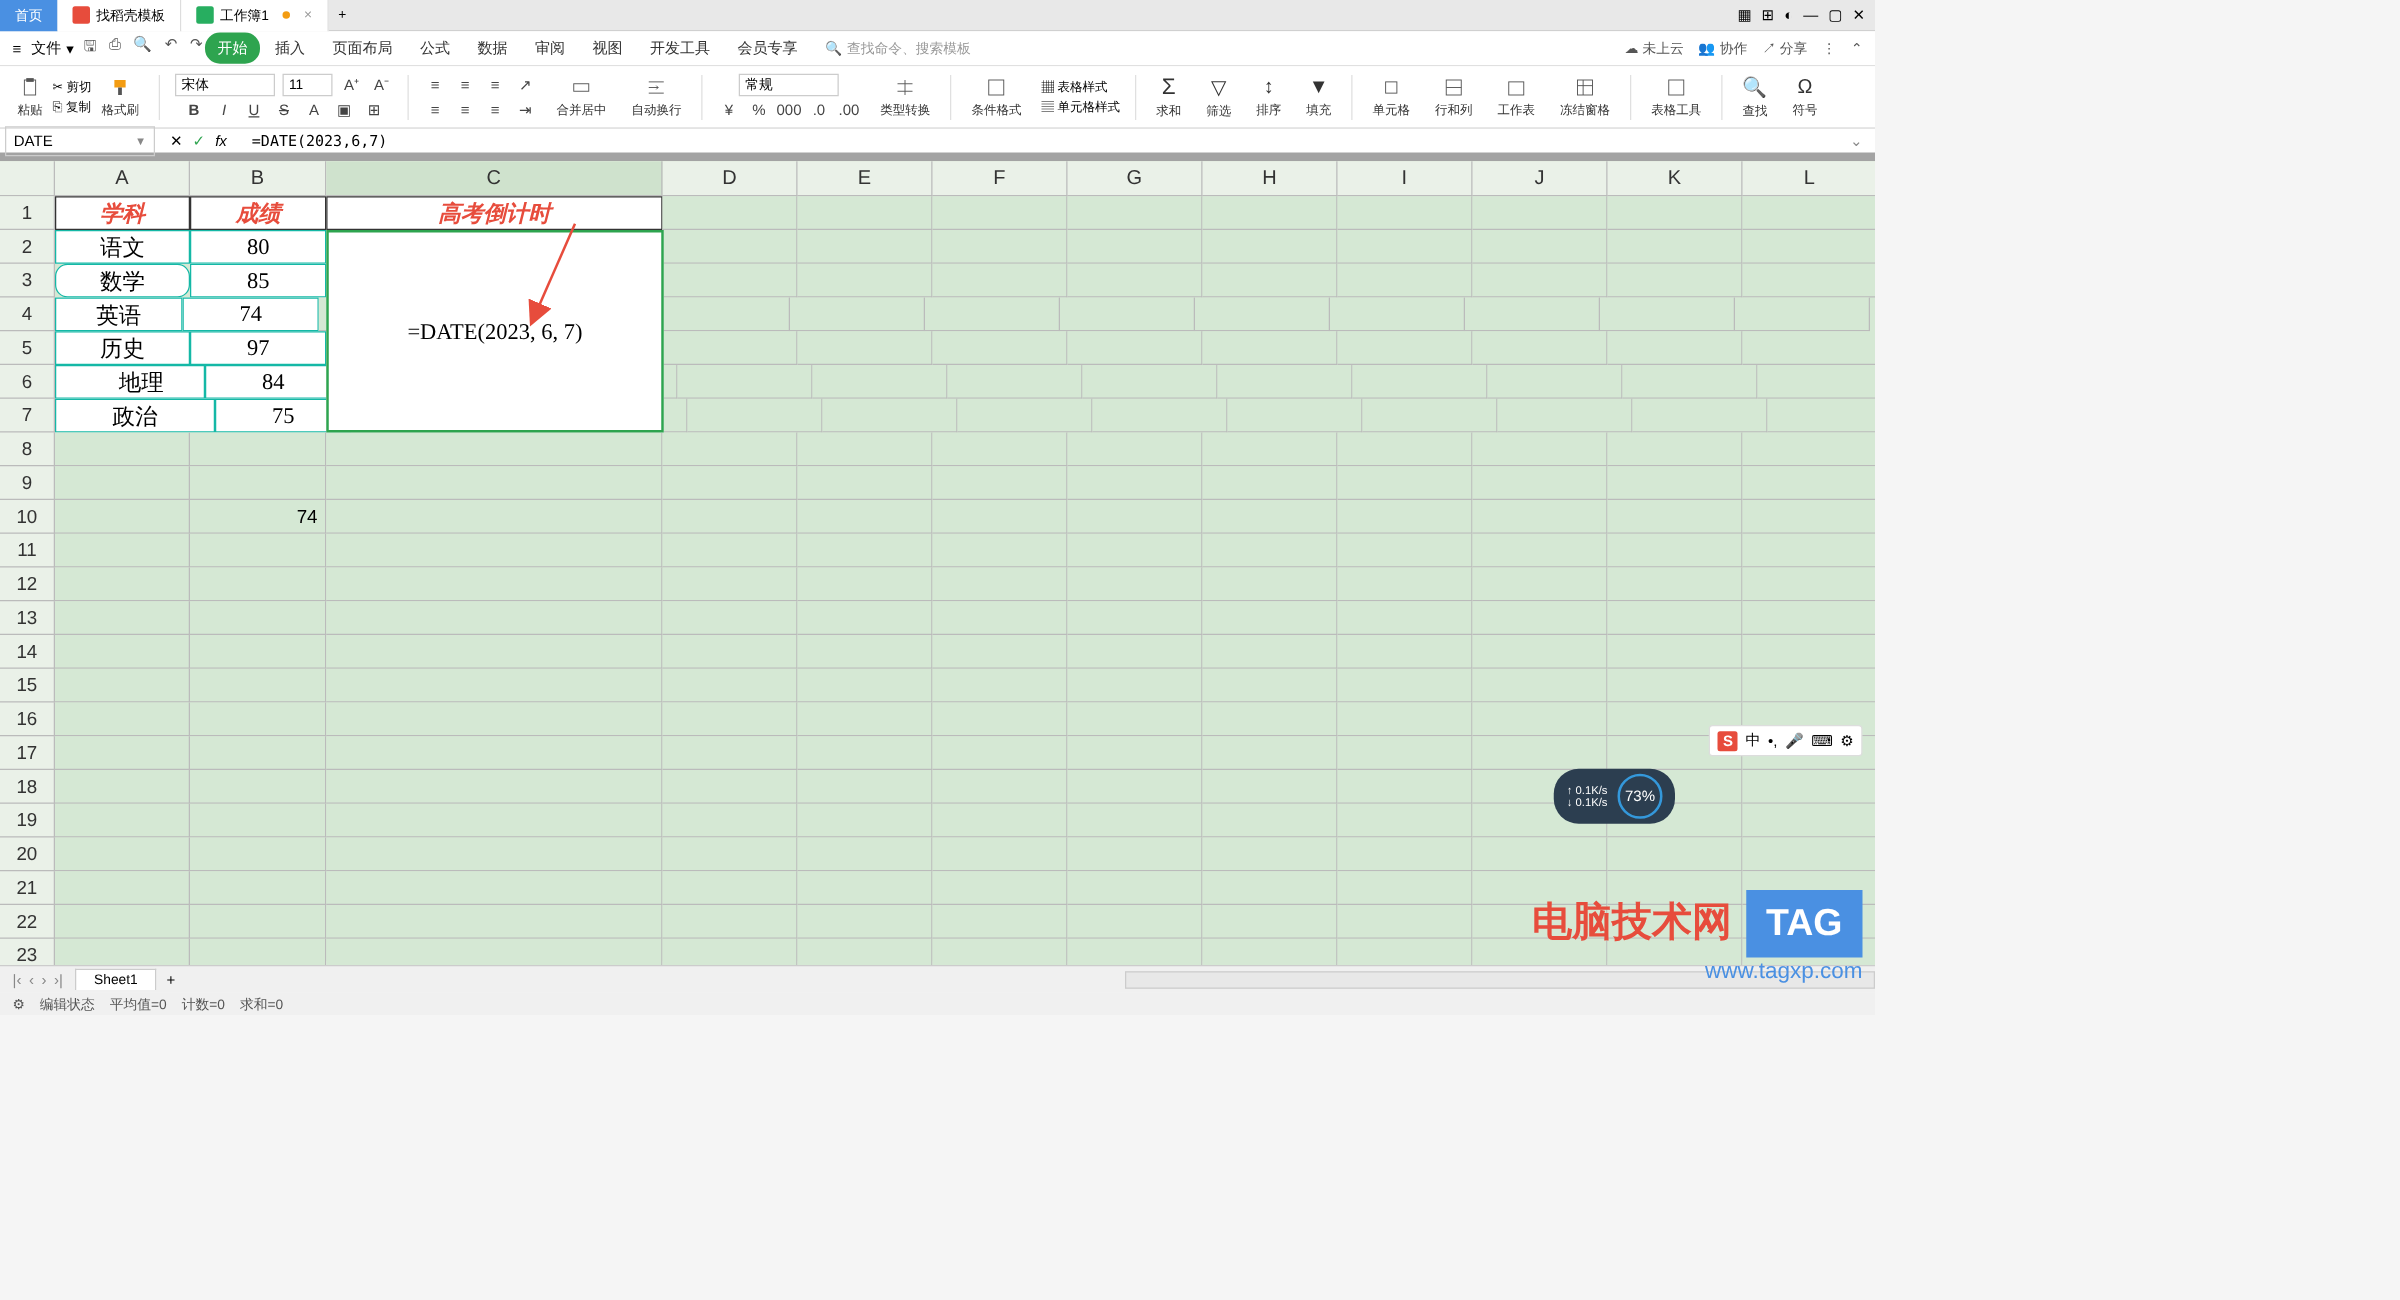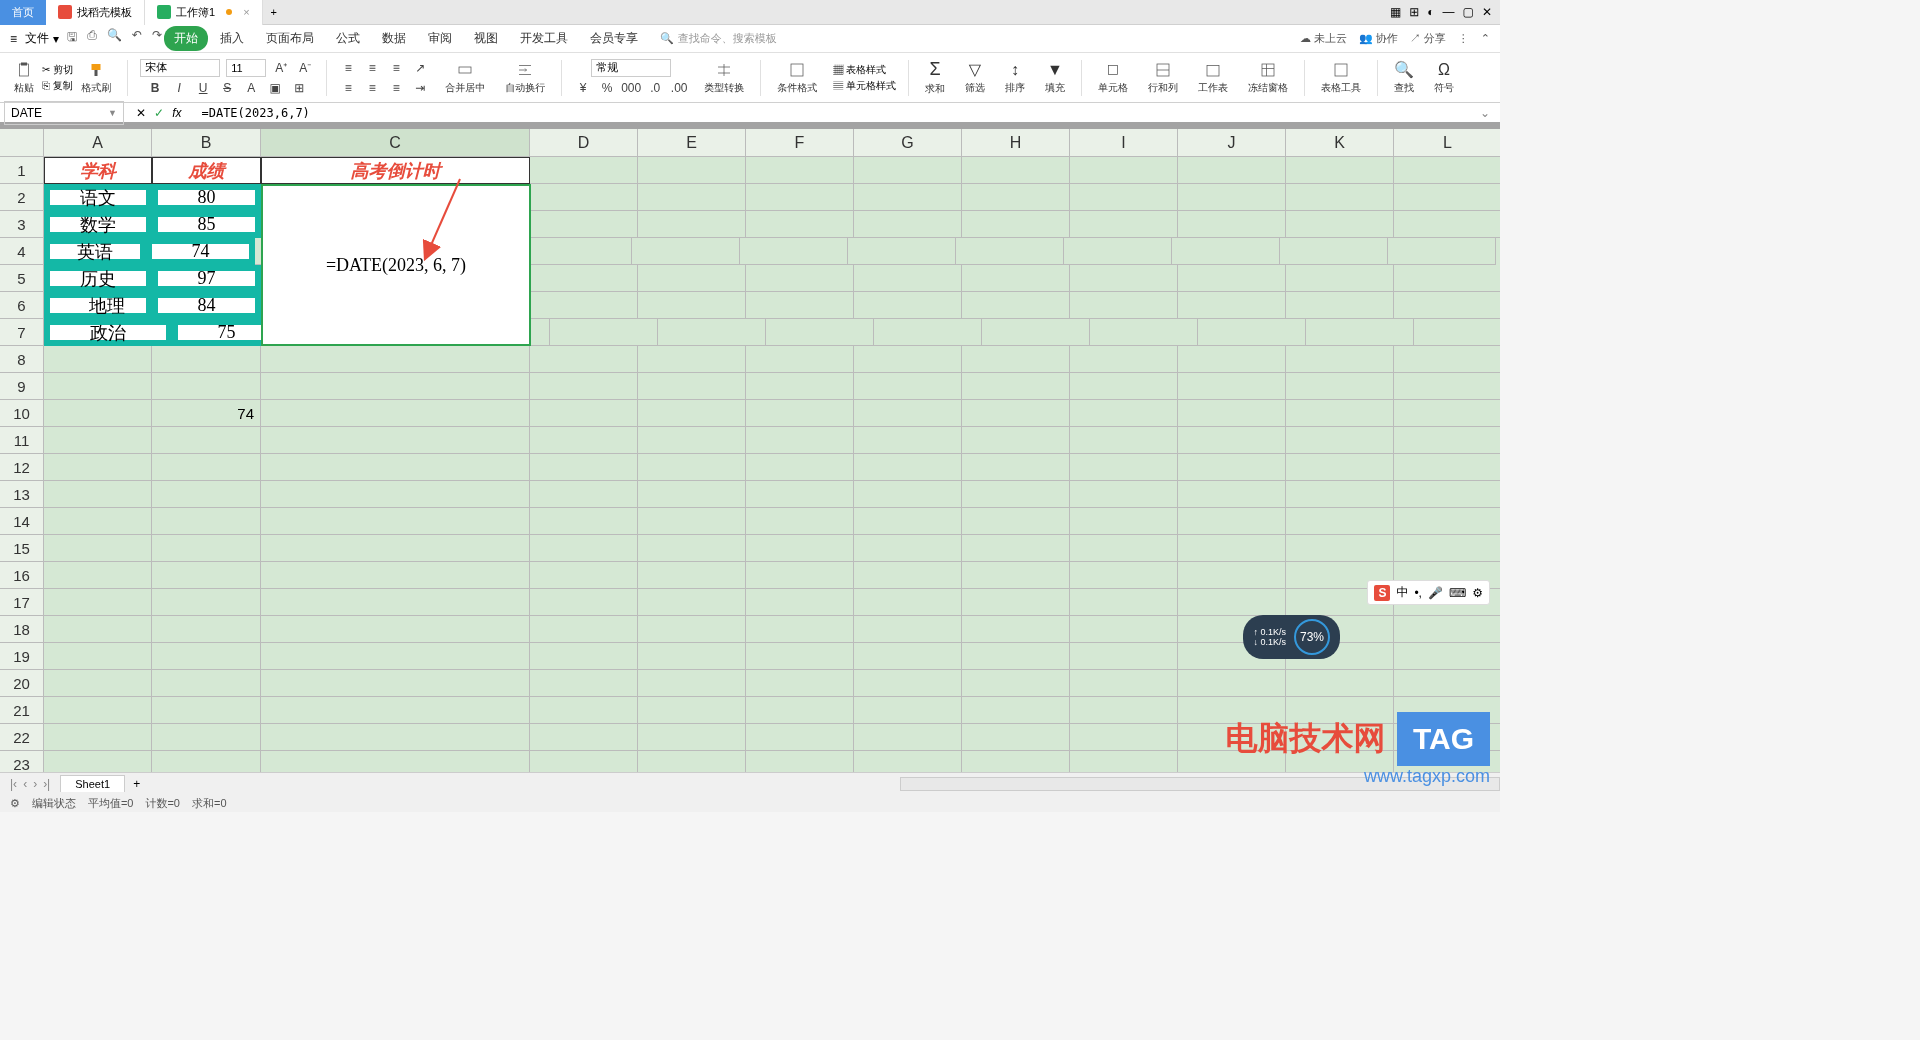--- a/index.html
+++ b/index.html
@@ -52,21 +52,21 @@
     .corner-box { position: absolute; left: 0; top: 0; width: 44px; height: 28px; background: #eaf1e8; border-right: 1px solid #bbb; border-bottom: 1px solid #bbb; }
     .col-headers { position: absolute; top: 0; left: 44px; height: 28px; display: flex; background: #eaf1e8; }
     .col-h { border-right: 1px solid #bbb; border-bottom: 1px solid #bbb; display: flex; align-items: center; justify-content: center; font-size: 16px; color: #333; }
     .col-h.selected { background: #cfe2cd; }
     .row-headers { position: absolute; top: 28px; left: 0; width: 44px; background: #eaf1e8; }
     .row-h { height: 27px; border-right: 1px solid #bbb; border-bottom: 1px solid #bbb; display: flex; align-items: center; justify-content: center; font-size: 15px; color: #333; }
     .cells { position: absolute; top: 28px; left: 44px; }
     .cell-row { display: flex; }
     .cell { height: 27px; border-right: 1px solid #bbb; border-bottom: 1px solid #bbb; background: #d5e8d4; display: flex; align-items: center; justify-content: center; font-size: 15px; }
     .hdr-cell { background: #fff; color: #e74c3c; font-family: "KaiTi", serif; font-size: 18px; font-weight: bold; border: 1px solid #333; font-style: italic; }
-    .data-cell { background: #fff; border: 6px solid #14b8a6; font-family: "KaiTi", serif; font-size: 18px; }
+    .data-cell { background: #fff; border: 1px solid #14b8a6; font-family: "KaiTi", serif; font-size: 18px; }
     .merged-input { background: #fff; border: 2px solid #2ea44f; display: flex; align-items: center; justify-content: center; font-size: 18px; font-family: serif; position: absolute; }
     
     .red-arrow { position: absolute; pointer-events: none; }
     
     
     .sheet-tabs { position: absolute; bottom: 18px; left: 0; right: 0; height: 22px; background: #f0f0f0; display: flex; align-items: center; border-top: 1px solid #ccc; }
     .nav-btns { display: flex; gap: 6px; padding: 0 10px; color: #888; }
     .sheet-tab { background: #fff; border: 1px solid #ccc; border-bottom: none; padding: 2px 14px; font-size: 11px; }
     .horiz-scroll { margin-left: auto; width: 600px; height: 14px; background: #e8e8e8; border: 1px solid #ccc; }
     
@@ -390,21 +390,21 @@
         <div class="cell" style="width: 108px;"></div>
         <div class="cell" style="width: 108px;"></div>
         <div class="cell" style="width: 108px;"></div>
         <div class="cell" style="width: 108px;"></div>
         <div class="cell" style="width: 108px;"></div>
         <div class="cell" style="width: 108px;"></div>
         <div class="cell" style="width: 108px;"></div>
         <div class="cell" style="width: 108px;"></div>
       </div>
       <div class="cell-row">
-        <div class="cell data-cell" style="width: 108px;">数学</div>
+        <div class="cell data-cell" style="width: 108px; border-radius: 10px;">数学</div>
         <div class="cell data-cell" style="width: 109px;">85</div>
         <div class="cell" style="width: 269px;"></div>
         <div class="cell" style="width: 108px;"></div>
         <div class="cell" style="width: 108px;"></div>
         <div class="cell" style="width: 108px;"></div>
         <div class="cell" style="width: 108px;"></div>
         <div class="cell" style="width: 108px;"></div>
         <div class="cell" style="width: 108px;"></div>
         <div class="cell" style="width: 108px;"></div>
         <div class="cell" style="width: 108px;"></div>
@@ -432,21 +432,21 @@
         <div class="cell" style="width: 108px;"></div>
         <div class="cell" style="width: 108px;"></div>
         <div class="cell" style="width: 108px;"></div>
         <div class="cell" style="width: 108px;"></div>
         <div class="cell" style="width: 108px;"></div>
         <div class="cell" style="width: 108px;"></div>
         <div class="cell" style="width: 108px;"></div>
         <div class="cell" style="width: 108px;"></div>
       </div>
       <div class="cell-row">
-        <div class="cell data-cell" style="width: 108px; padding-left: 18px;">地理</div>
+        <div class="cell data-cell" style="width: 120px; padding-left: 18px;">地理</div>
         <div class="cell data-cell" style="width: 109px;">84</div>
         <div class="cell" style="width: 269px;"></div>
         <div class="cell" style="width: 108px;"></div>
         <div class="cell" style="width: 108px;"></div>
         <div class="cell" style="width: 108px;"></div>
         <div class="cell" style="width: 108px;"></div>
         <div class="cell" style="width: 108px;"></div>
         <div class="cell" style="width: 108px;"></div>
         <div class="cell" style="width: 108px;"></div>
         <div class="cell" style="width: 108px;"></div>

